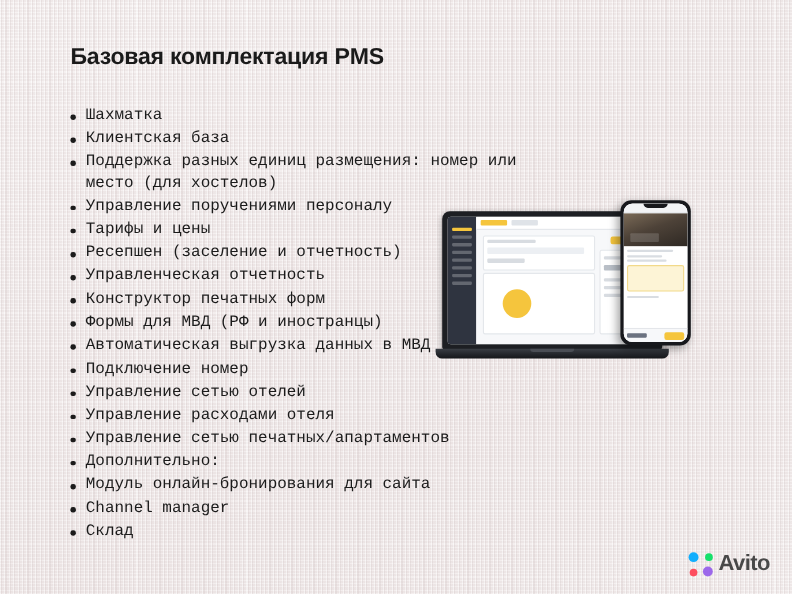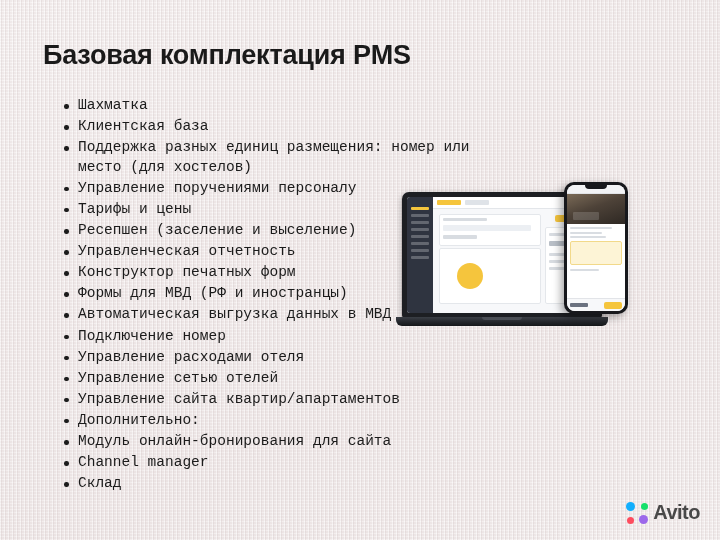--- a/index.html
+++ b/index.html
@@ -28,23 +28,23 @@
       repeating-linear-gradient(0deg,
         rgba(255,255,255,0.35) 0px,
         rgba(255,255,255,0.35) 1px,
         rgba(223,213,213,0.30) 1px,
         rgba(223,213,213,0.30) 3px),
       linear-gradient(160deg, #f3eeee 0%, #ece5e5 40%, #e9e1e1 70%, #efeaea 100%);
     overflow: hidden;
   }
   #title {
     position: absolute;
-    left: 43px;
+    left: 64px;
     top: 40px;
-    font-size: 27px;
+    font-size: 21px;
     font-weight: bold;
     color: #1a1a1a;
     letter-spacing: -0.2px;
   }
   #bullets {
     position: absolute;
     left: 56px;
     top: 96px;
     width: 400px;
     margin: 0;
@@ -297,29 +297,29 @@
 <div id="slide">
 
   <div id="title">Базовая комплектация PMS</div>
 
   <ul id="bullets">
     <li>Шахматка</li>
     <li>Клиентская база</li>
     <li>Поддержка разных единиц размещения: номер или место (для хостелов)</li>
     <li>Управление поручениями персоналу</li>
     <li>Тарифы и цены</li>
-    <li>Ресепшен (заселение и выселение)</li>
+    <li>Ресепшен (заселение и отчетность)</li>
     <li>Управленческая отчетность</li>
     <li>Конструктор печатных форм</li>
     <li>Формы для МВД (РФ и иностранцы)</li>
     <li>Автоматическая выгрузка данных в МВД</li>
     <li>Подключение номер</li>
+    <li>Управление сетью отелей</li>
     <li>Управление расходами отеля</li>
-    <li>Управление сетью отелей</li>
-    <li>Управление сайта квартир/апартаментов</li>
+    <li>Управление сетью печатных/апартаментов</li>
     <li>Дополнительно:</li>
     <li>Модуль онлайн-бронирования для сайта</li>
     <li>Channel manager</li>
     <li>Склад</li>
   </ul>
 
   <div id="devices">
 
     <div class="laptop">
       <div class="laptop-lid">

